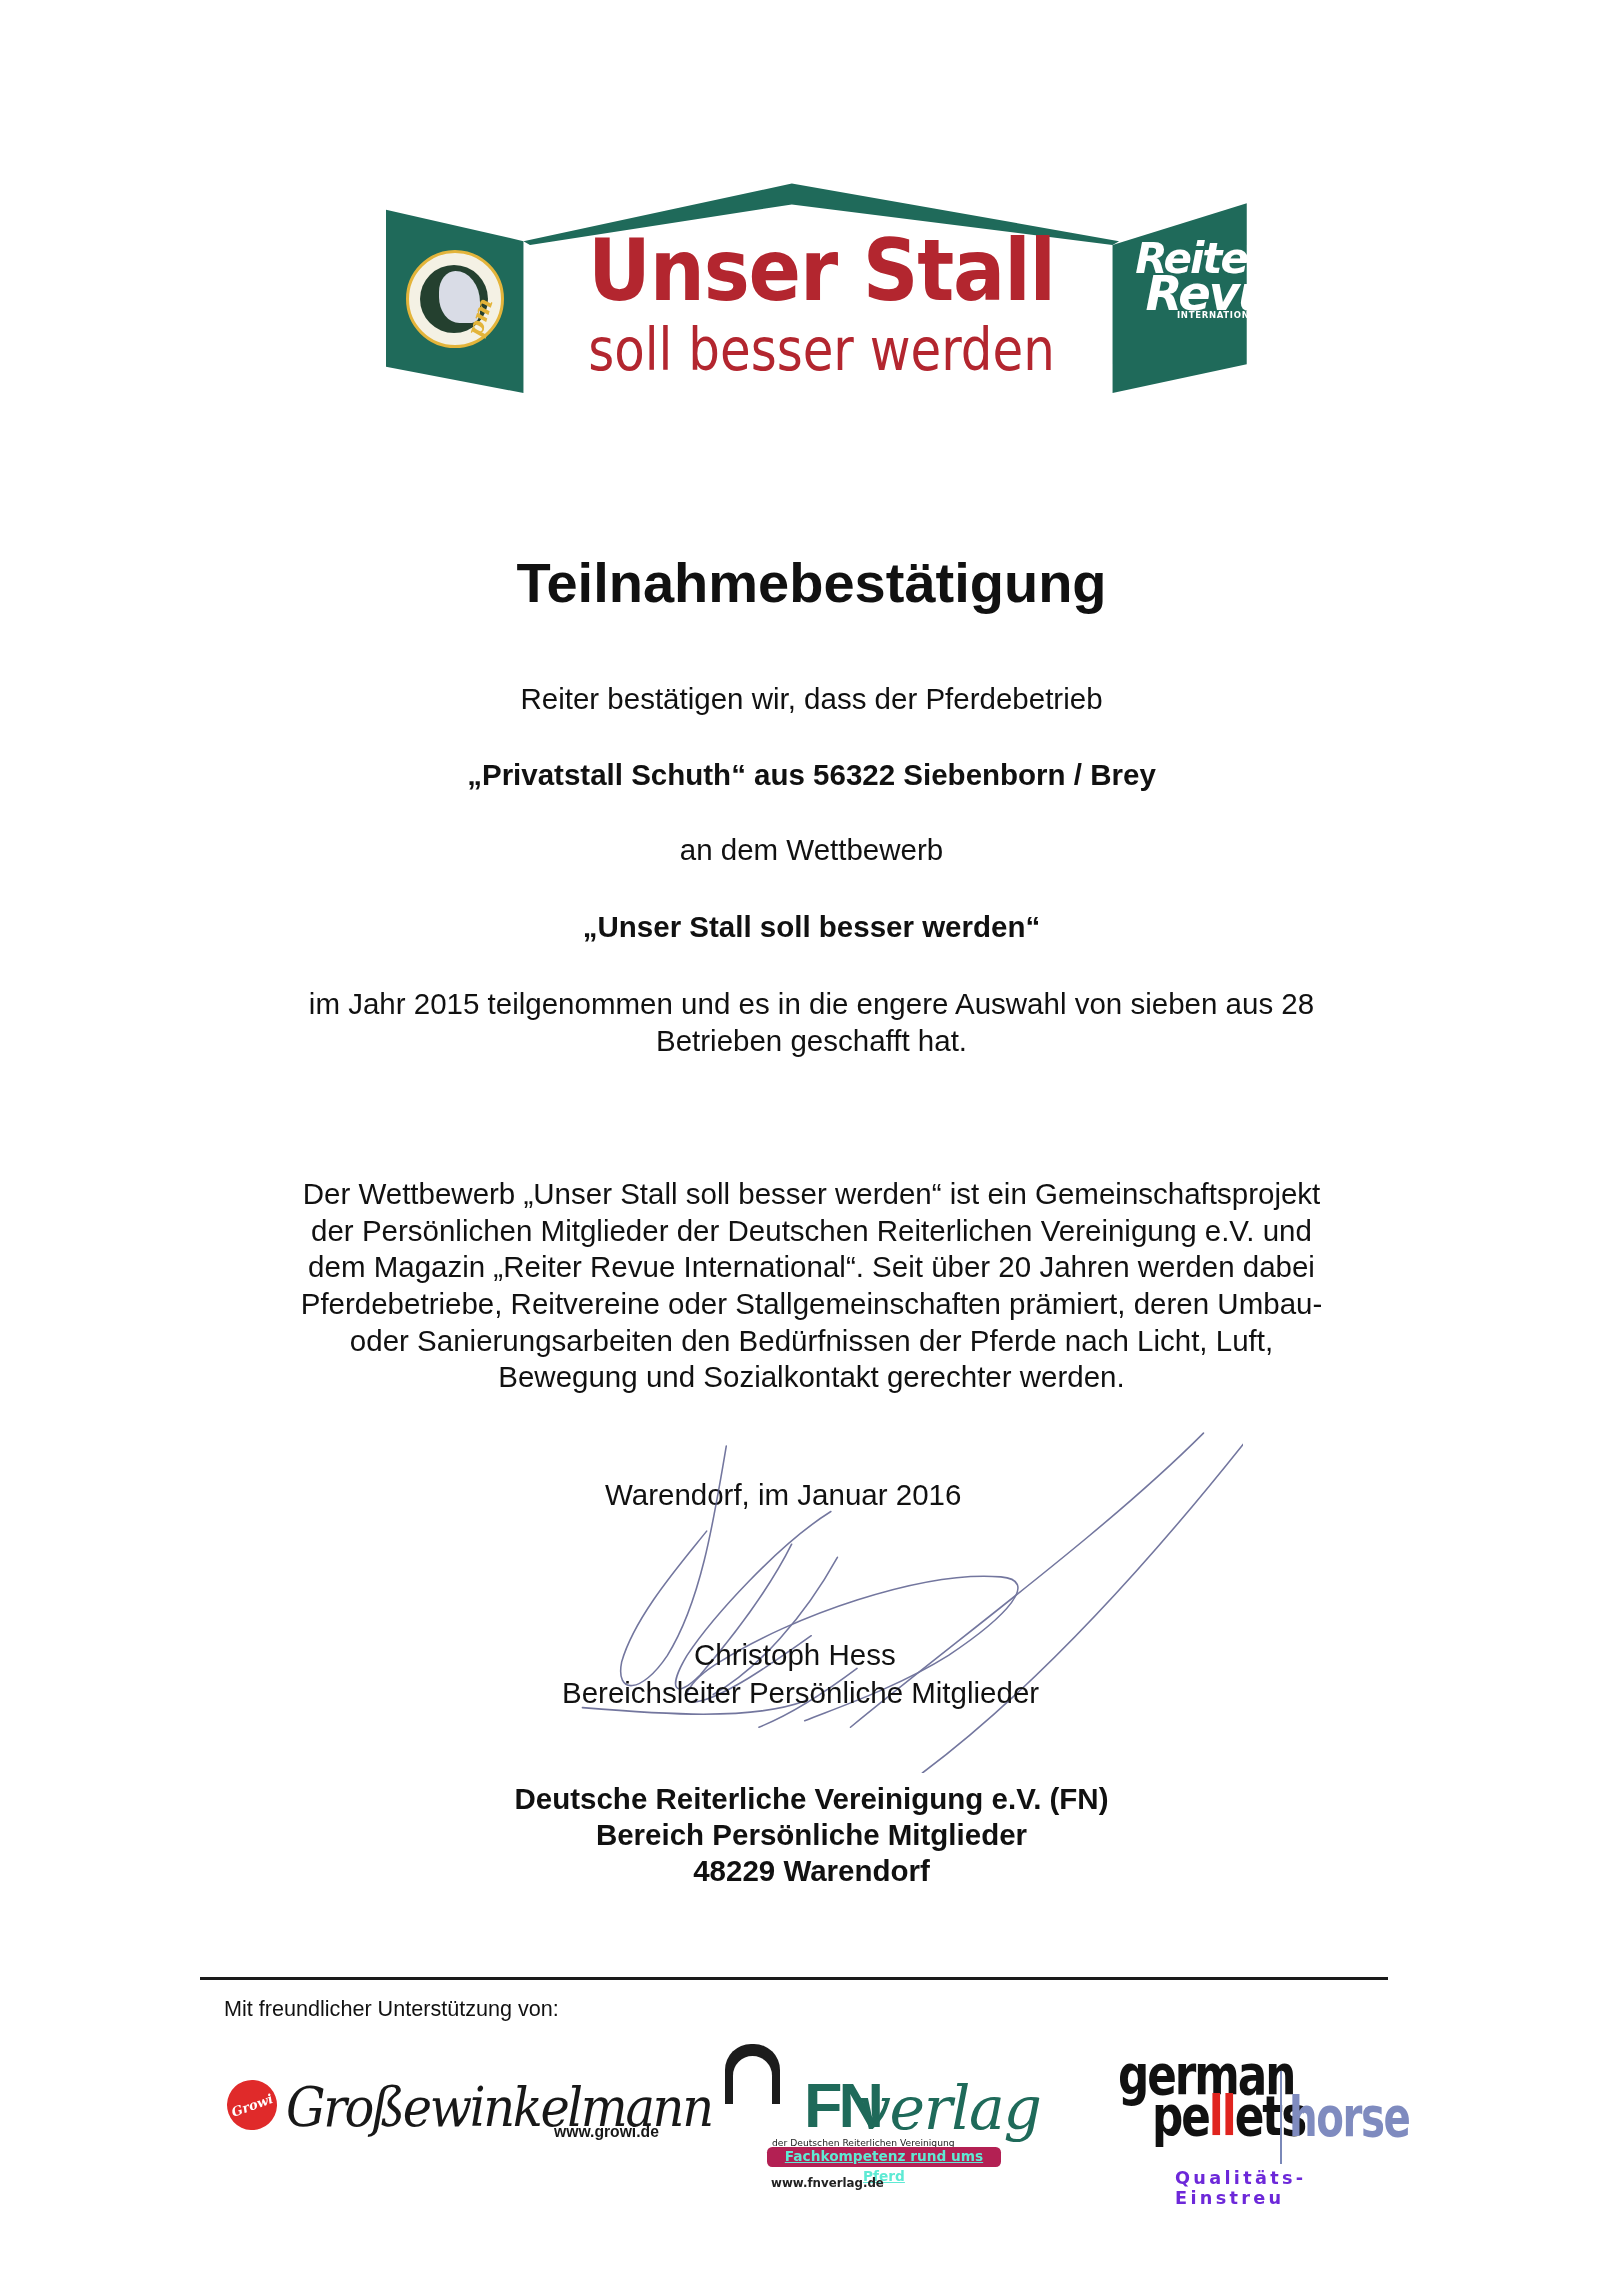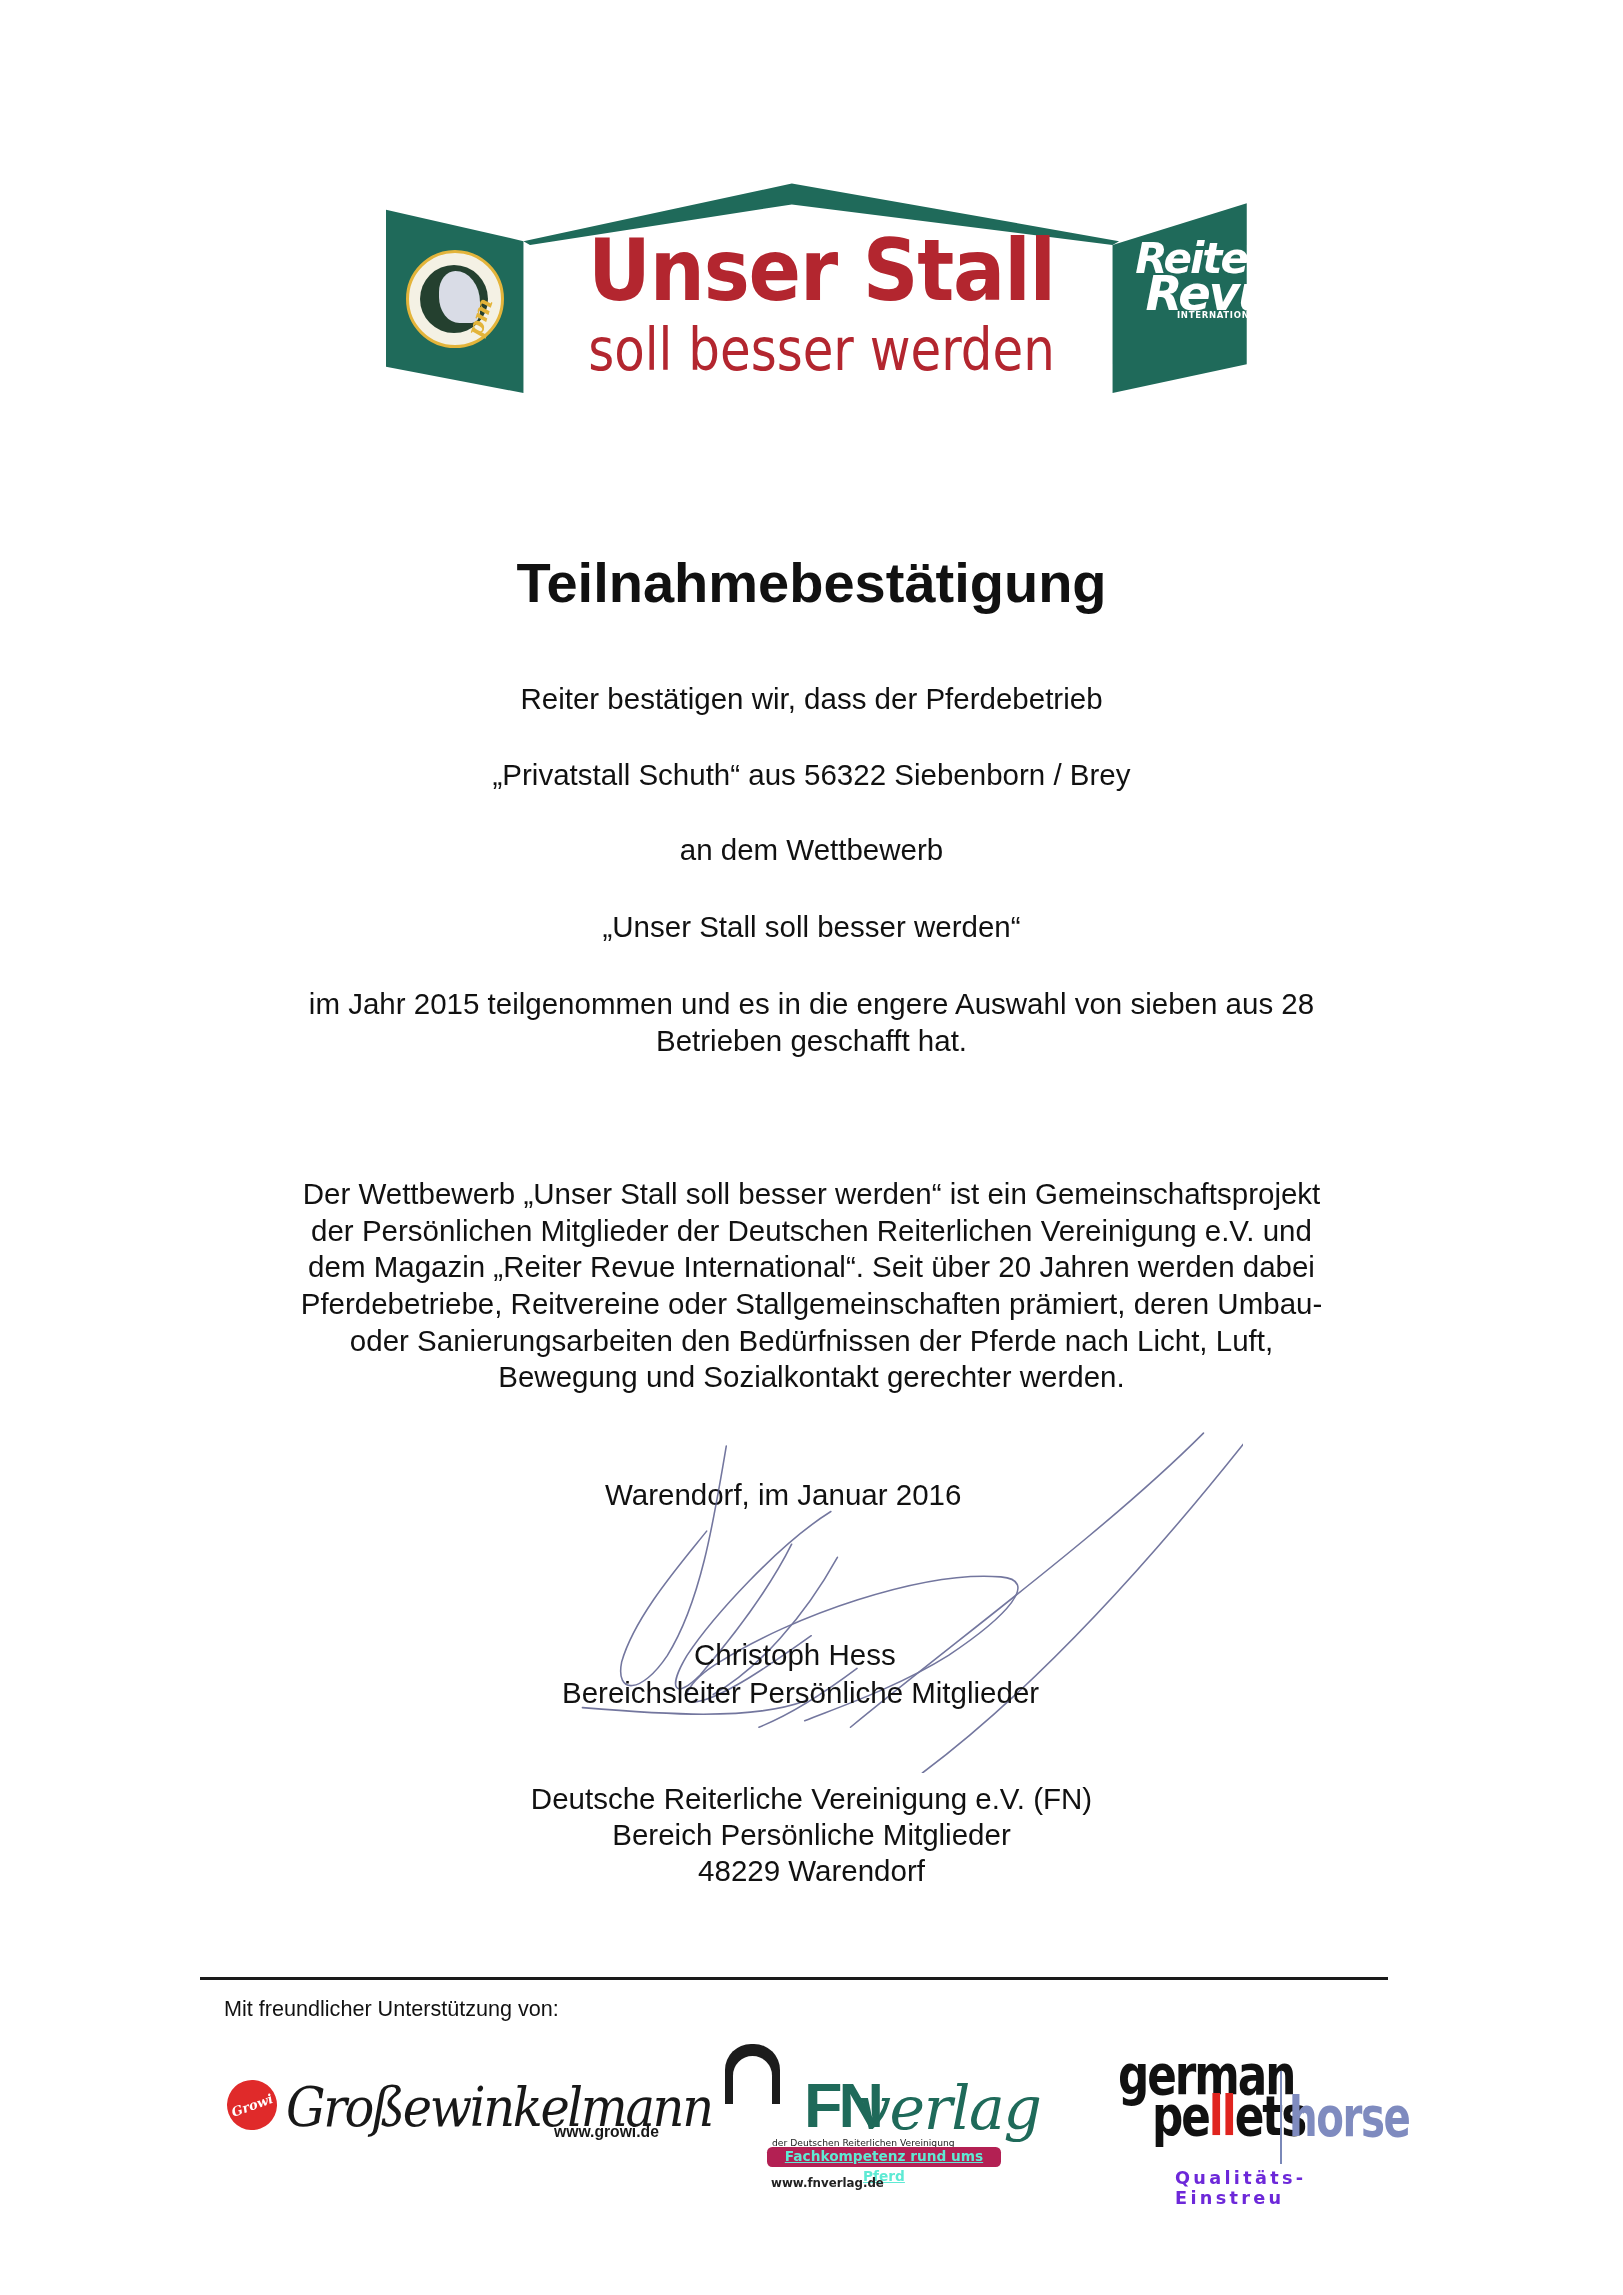--- a/index.html
+++ b/index.html
@@ -37,21 +37,21 @@
     position: absolute; left: 740px; top: 65px; width: 124px; color: #fff;
     font-family: "DejaVu Sans", sans-serif; font-weight: bold; font-style: italic; text-align: left;
   }
   .rr-logo .l1 { font-size: 42px; line-height: 34px; letter-spacing: -2px; display:block; padding-left: 9.2px; }
   .rr-logo .l2 { font-size: 48px; line-height: 34px; letter-spacing: -2px; display:block; padding-left: 19.6px; }
   .rr-logo .l3 { font-size: 8.5px; letter-spacing: 0.7px; display:block; padding-left: 51px; font-style: normal; }
 
   
   .title { top: 550px; font-size: 56px; font-weight: bold; letter-spacing: 0px; }
   .t44 { font-size: 29.5px; }
-  .bold { font-weight: normal; }
+  .bold { font-weight: bold; }
   .para { font-size: 29.5px; line-height: 37px; text-align: center; }
 
   
   #signature { left: 556px; top: 1420px; }
 
   
   .sep { left: 200px; top: 1977px; width: 1188px; height: 2.6px; background: #1a1a1a; }
   .support { left: 224px; top: 1996px; font-size: 21.6px; }
 
   .growi { left: 223px; top: 2072px; height: 72px; width: 458px; }

